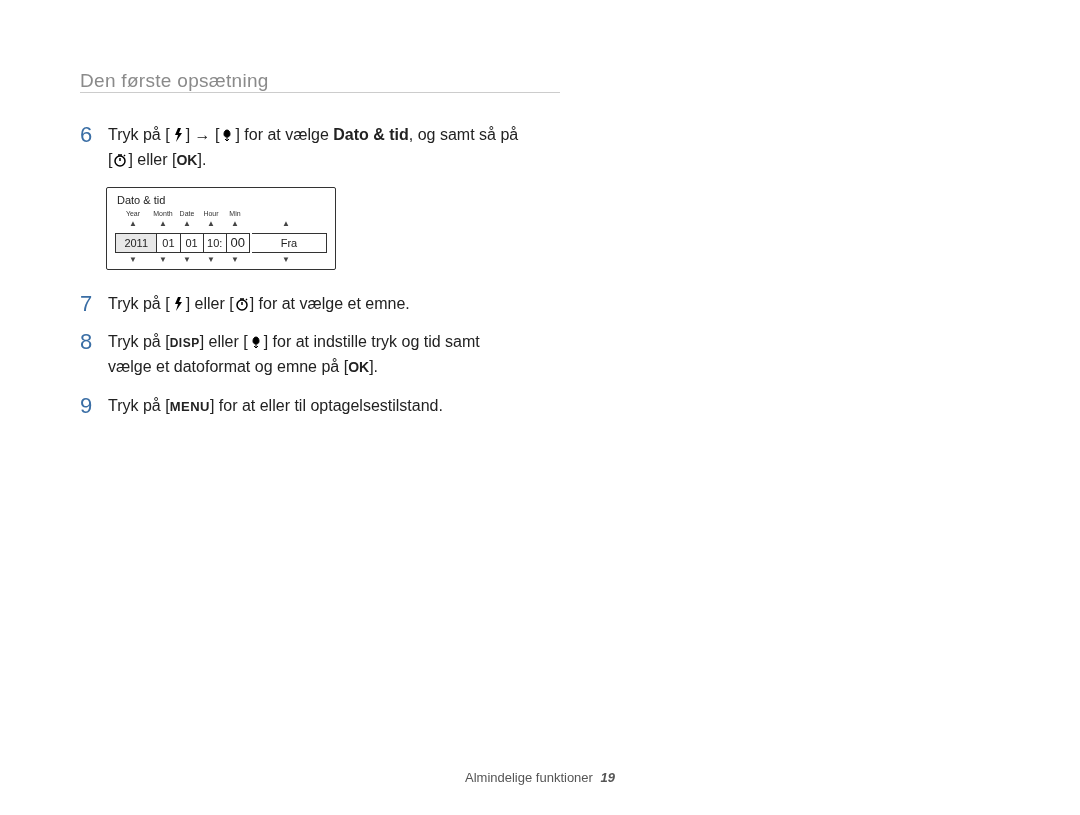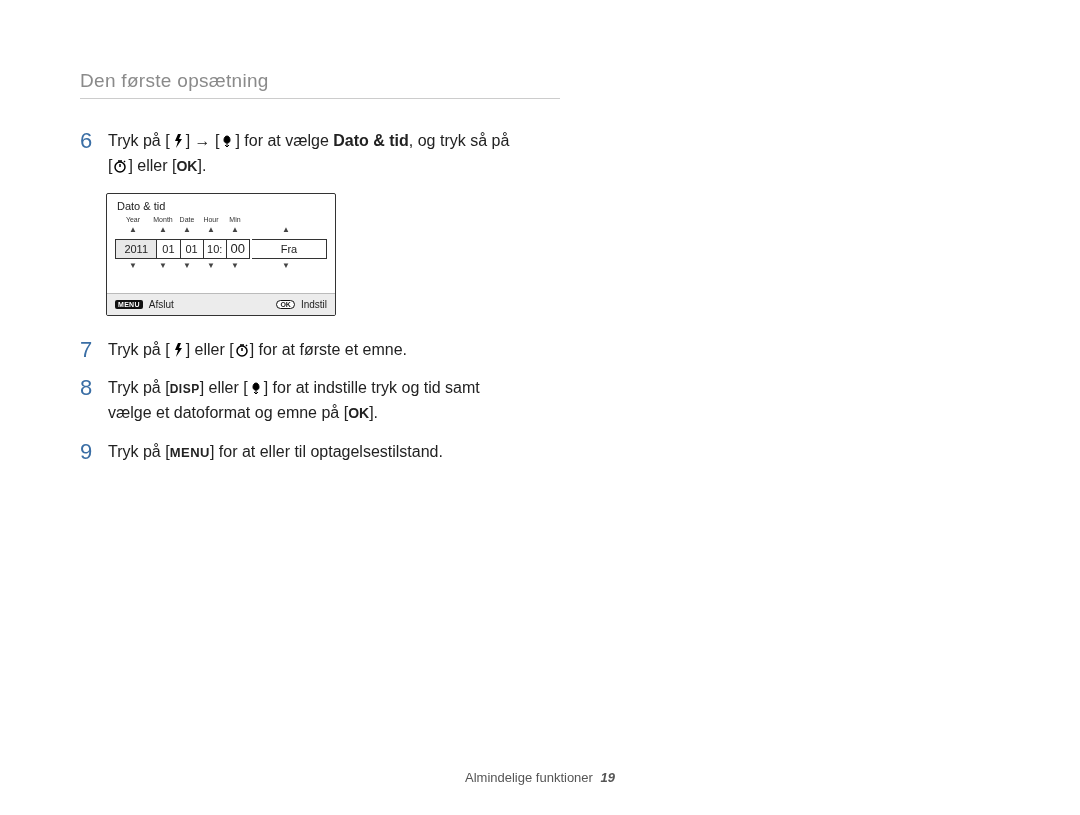--- a/index.html
+++ b/index.html
@@ -16,21 +16,20 @@
     width: 1080px;
     height: 815px;
     box-sizing: border-box;
     padding: 70px 80px 40px 80px;
   }
   .header {
     color: #8a8a8a;
     font-size: 19px;
     font-weight: 300;
     border-bottom: 1px solid #ccc;
-    padding-bottom: 6px;
     margin-bottom: 30px;
     letter-spacing: 0.3px;
     width: 480px;
   }
   .steps {
     width: 510px;
   }
   .step {
     display: flex;
     align-items: flex-start;
@@ -194,21 +193,21 @@
 
   <div class="steps">
 
     <div class="step">
       <div class="step-num">6</div>
       <div class="step-text">
         <span>Tryk på [</span><span class="inline-icon"><svg width="12" height="14" viewBox="0 0 12 14">
               <polygon points="6,0 3,7 6,7 4,14 10,5 7,5 9,0" fill="#000"></polygon>
             </svg></span><span>] → [</span><span class="inline-icon"><svg width="14" height="14" viewBox="0 0 14 14">
               <path d="M7 2 C5 2 4 4 4 6 C4 8 5 9 7 9 C9 9 10 8 10 6 C10 4 9 2 7 2 Z M7 9 L7 13 M5 11 L7 13 M9 11 L7 13" fill="#000" stroke="#000" stroke-width="1"></path>
-            </svg></span><span>] for at vælge </span><span class="bold">Dato &amp; tid</span><span>, og tryk så på</span><br>
+            </svg></span><span>] for at vælge </span><span class="bold">Dato &amp; tid</span><span>, og samt så på</span><br>
         <span>[</span><span class="inline-icon"><svg width="14" height="14" viewBox="0 0 14 14">
               <circle cx="7" cy="8" r="5" fill="none" stroke="#000" stroke-width="1.5"></circle>
               <line x1="7" y1="8" x2="7" y2="5" stroke="#000" stroke-width="1.5"></line>
               <line x1="5" y1="2" x2="9" y2="2" stroke="#000" stroke-width="1.5"></line>
               <line x1="11" y1="3" x2="12" y2="2" stroke="#000" stroke-width="1.5"></line>
             </svg></span><span>] eller [</span><span class="ok-label">OK</span><span>].</span>
       </div>
     </div>
 
     <div class="camera-ui">
@@ -237,39 +236,33 @@
         <div class="val-box val-off">Fra</div>
       </div>
       <div class="arrow-row">
         <div class="arrow-cell ac-year">▼</div>
         <div class="arrow-cell ac-small">▼</div>
         <div class="arrow-cell ac-small">▼</div>
         <div class="arrow-cell ac-small">▼</div>
         <div class="arrow-cell ac-small">▼</div>
         <div class="arrow-cell ac-off">▼</div>
       </div>
-      <div class="camera-footer">
-        <span class="footer-menu-chip">MENU</span>
-        <span>Afslut</span>
-        <span class="footer-ok-chip">OK</span>
-        <span>Indstil</span>
-      </div>
     </div>
 
     <div class="step">
       <div class="step-num">7</div>
       <div class="step-text">
         <span>Tryk på [</span><span class="inline-icon"><svg width="12" height="14" viewBox="0 0 12 14">
               <polygon points="6,0 3,7 6,7 4,14 10,5 7,5 9,0" fill="#000"></polygon>
             </svg></span><span>] eller [</span><span class="inline-icon"><svg width="14" height="14" viewBox="0 0 14 14">
               <circle cx="7" cy="8" r="5" fill="none" stroke="#000" stroke-width="1.5"></circle>
               <line x1="7" y1="8" x2="7" y2="5" stroke="#000" stroke-width="1.5"></line>
               <line x1="5" y1="2" x2="9" y2="2" stroke="#000" stroke-width="1.5"></line>
               <line x1="11" y1="3" x2="12" y2="2" stroke="#000" stroke-width="1.5"></line>
-            </svg></span><span>] for at første et emne.</span>
+            </svg></span><span>] for at vælge et emne.</span>
       </div>
     </div>
 
     <div class="step">
       <div class="step-num">8</div>
       <div class="step-text">
         <span>Tryk på [</span><span class="disp-label">DISP</span><span>] eller [</span><span class="inline-icon"><svg width="14" height="14" viewBox="0 0 14 14">
               <path d="M7 2 C5 2 4 4 4 6 C4 8 5 9 7 9 C9 9 10 8 10 6 C10 4 9 2 7 2 Z M7 9 L7 13 M5 11 L7 13 M9 11 L7 13" fill="#000" stroke="#000" stroke-width="1"></path>
             </svg></span><span>] for at indstille tryk og tid samt</span><br>
         <span>vælge et datoformat og emne på [</span><span class="ok-label">OK</span><span>].</span>

